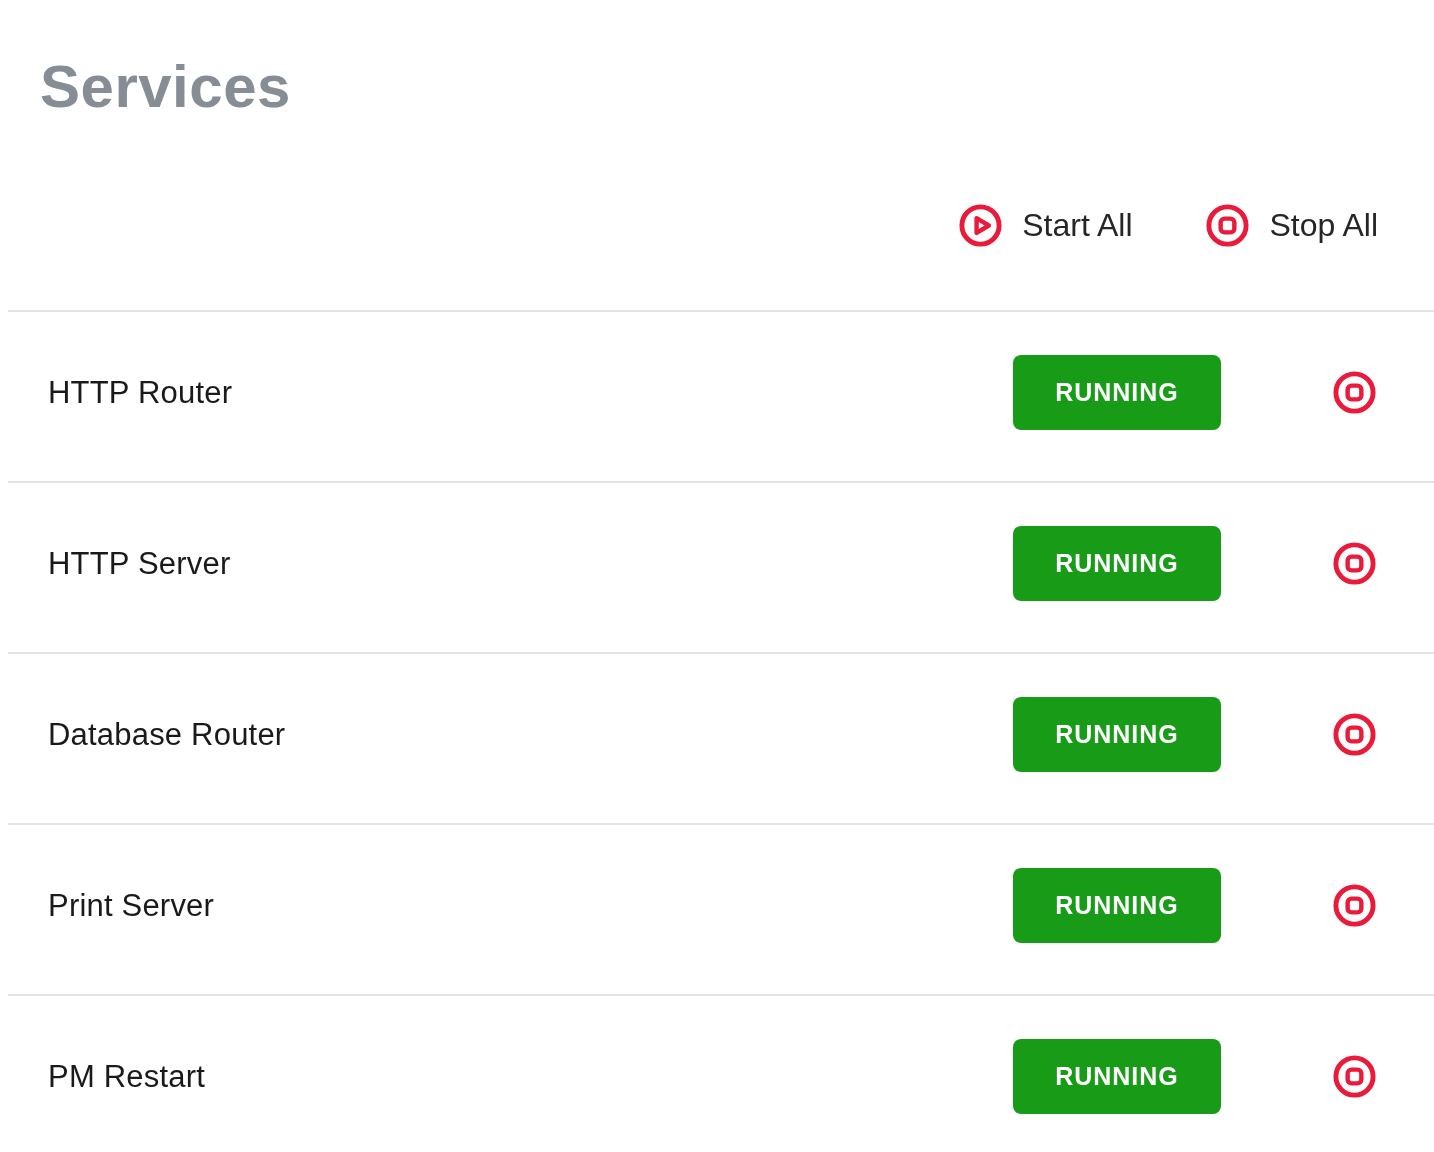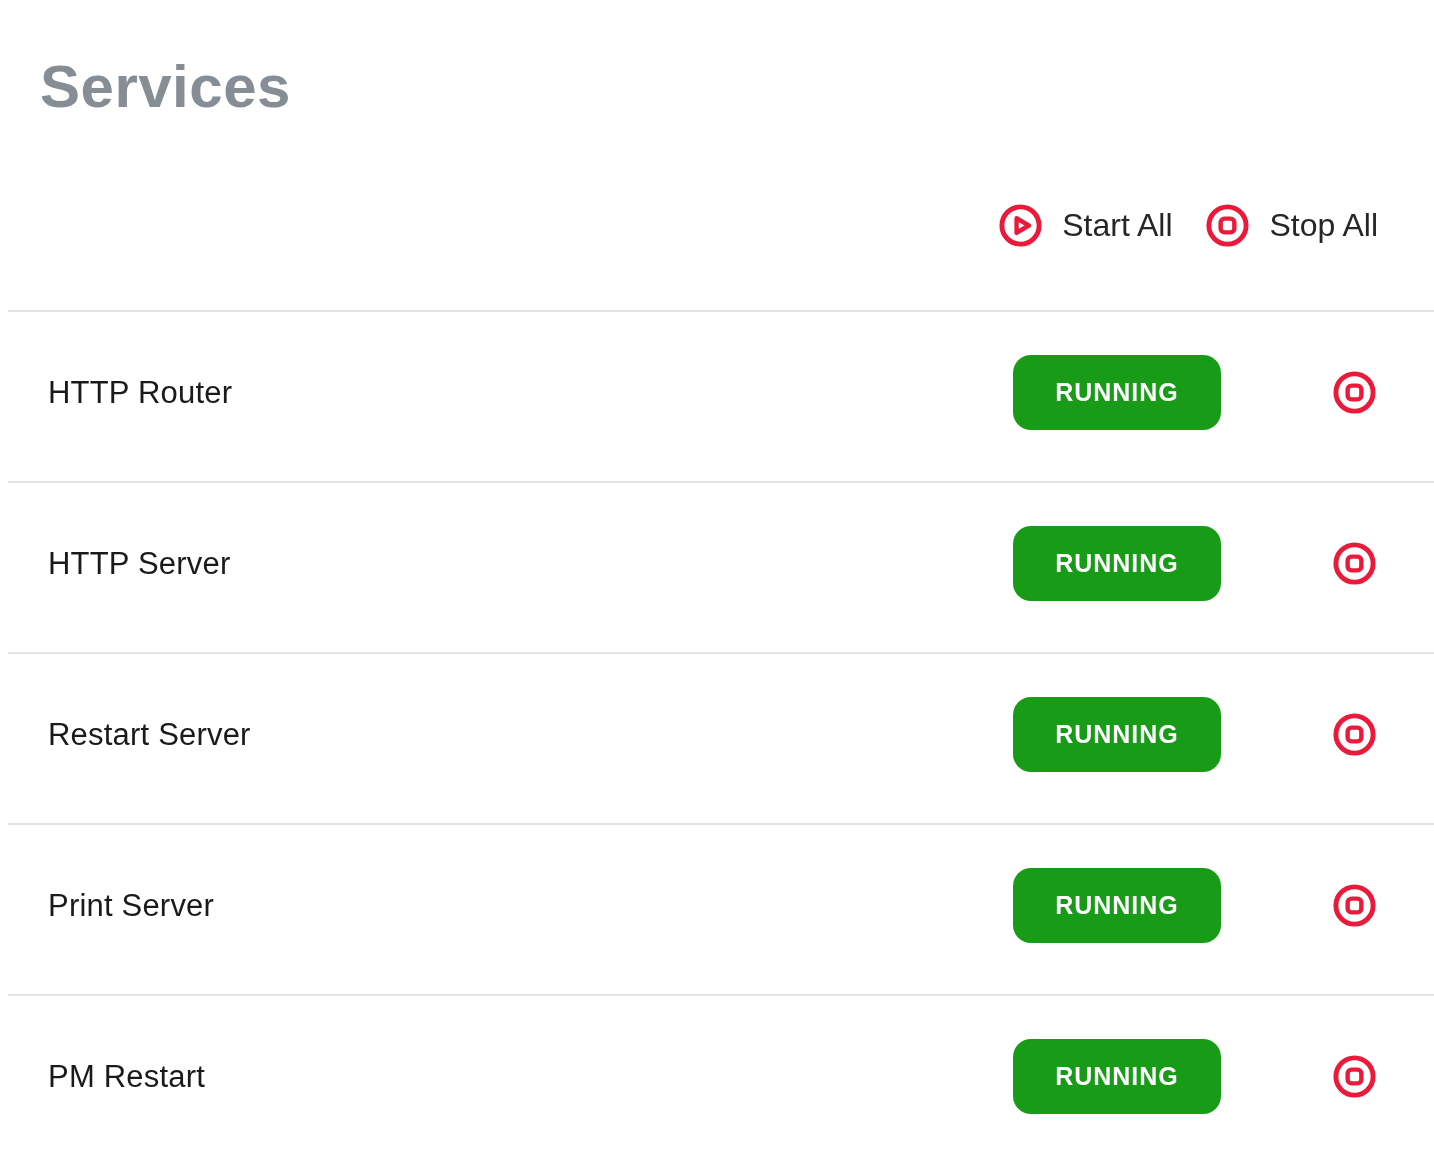--- a/index.html
+++ b/index.html
@@ -30,21 +30,21 @@
     line-height: 1.1;
     margin-top: 10px;
   }
   .logo { display: block; }
 
   
   .toolbar {
     display: flex;
     justify-content: flex-end;
     align-items: center;
-    gap: 32px;
+    gap: 72px;
     padding-right: 56px;
     margin-top: 40px;
     height: 70px;
   }
   .toolbar-btn {
     display: flex;
     align-items: center;
     gap: 18px;
     background: none;
     border: none;
@@ -71,21 +71,21 @@
     color: #1a1a1a;
     letter-spacing: 0.2px;
   }
   .status-badge {
     margin-left: auto;
     width: 208px;
     height: 75px;
     background: #189c18;
     color: #ffffff;
     border: none;
-    border-radius: 18px;
+    border-radius: 8px;
     font-family: inherit;
     font-size: 25px;
     font-weight: bold;
     letter-spacing: 1px;
     display: flex;
     align-items: center;
     justify-content: center;
     cursor: default;
   }
   .row-stop-btn {
@@ -156,21 +156,21 @@
         <span>
           <svg class="icn" viewBox="0 0 48 48" fill="none">
             <circle cx="24" cy="24" r="19" stroke="#ea1a3b" stroke-width="5"></circle>
             <rect x="17" y="17" width="14" height="14" rx="4" stroke="#ea1a3b" stroke-width="4.5"></rect>
           </svg>
         </span>
       </button>
     </div>
 
     <div class="service-row">
-      <span class="service-name">Restart Server</span>
+      <span class="service-name">Database Router</span>
       <span class="status-badge">RUNNING</span>
       <button class="row-stop-btn">
         <span>
           <svg class="icn" viewBox="0 0 48 48" fill="none">
             <circle cx="24" cy="24" r="19" stroke="#ea1a3b" stroke-width="5"></circle>
             <rect x="17" y="17" width="14" height="14" rx="4" stroke="#ea1a3b" stroke-width="4.5"></rect>
           </svg>
         </span>
       </button>
     </div>

